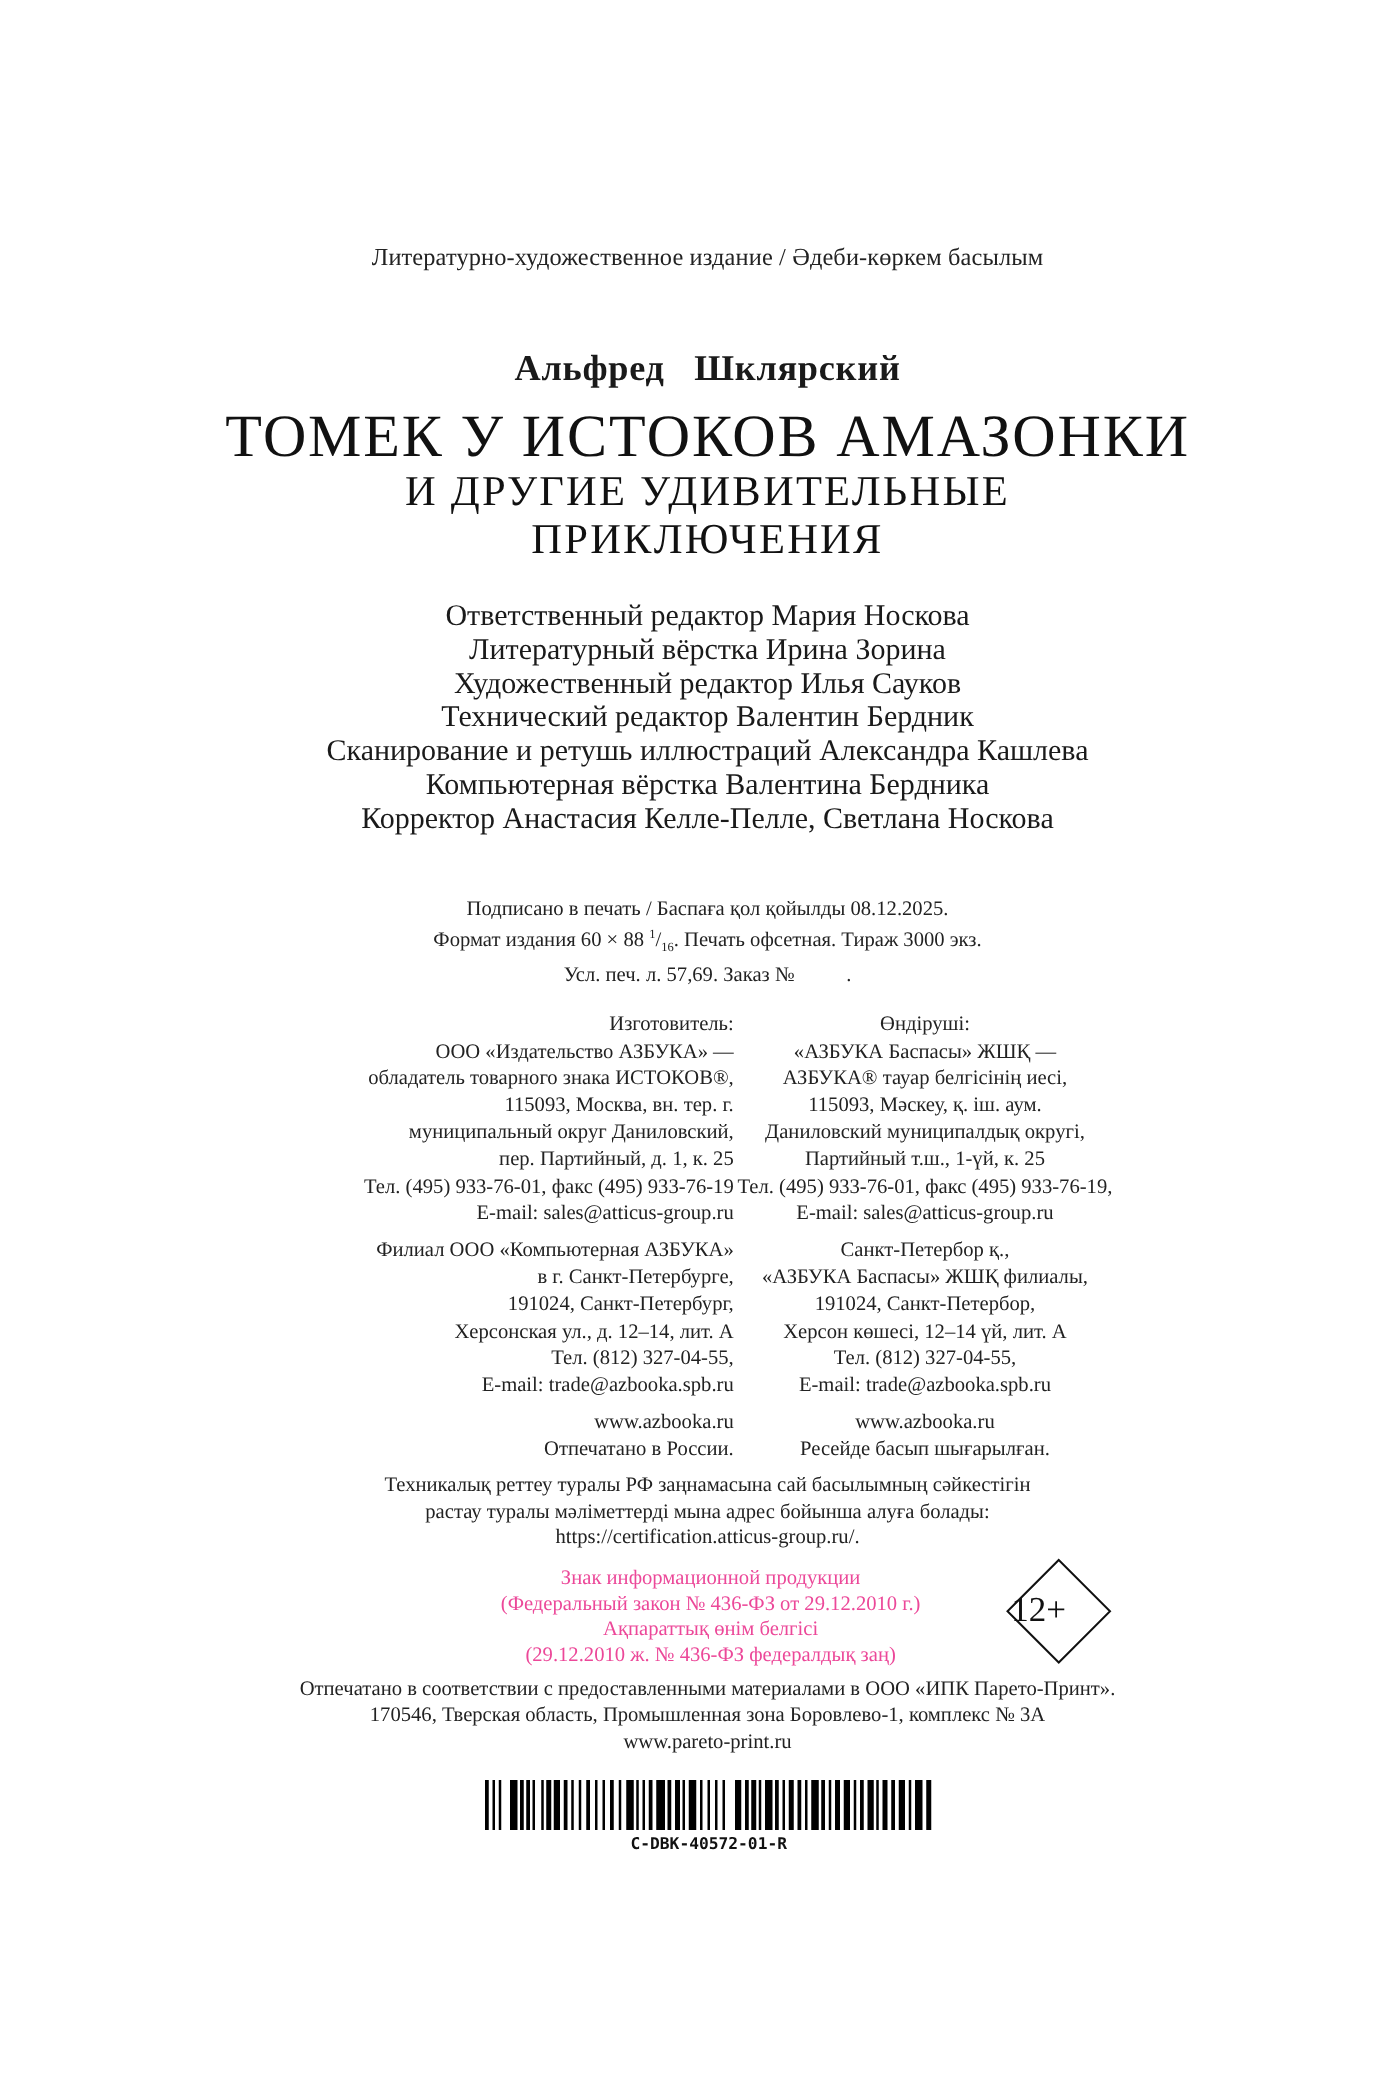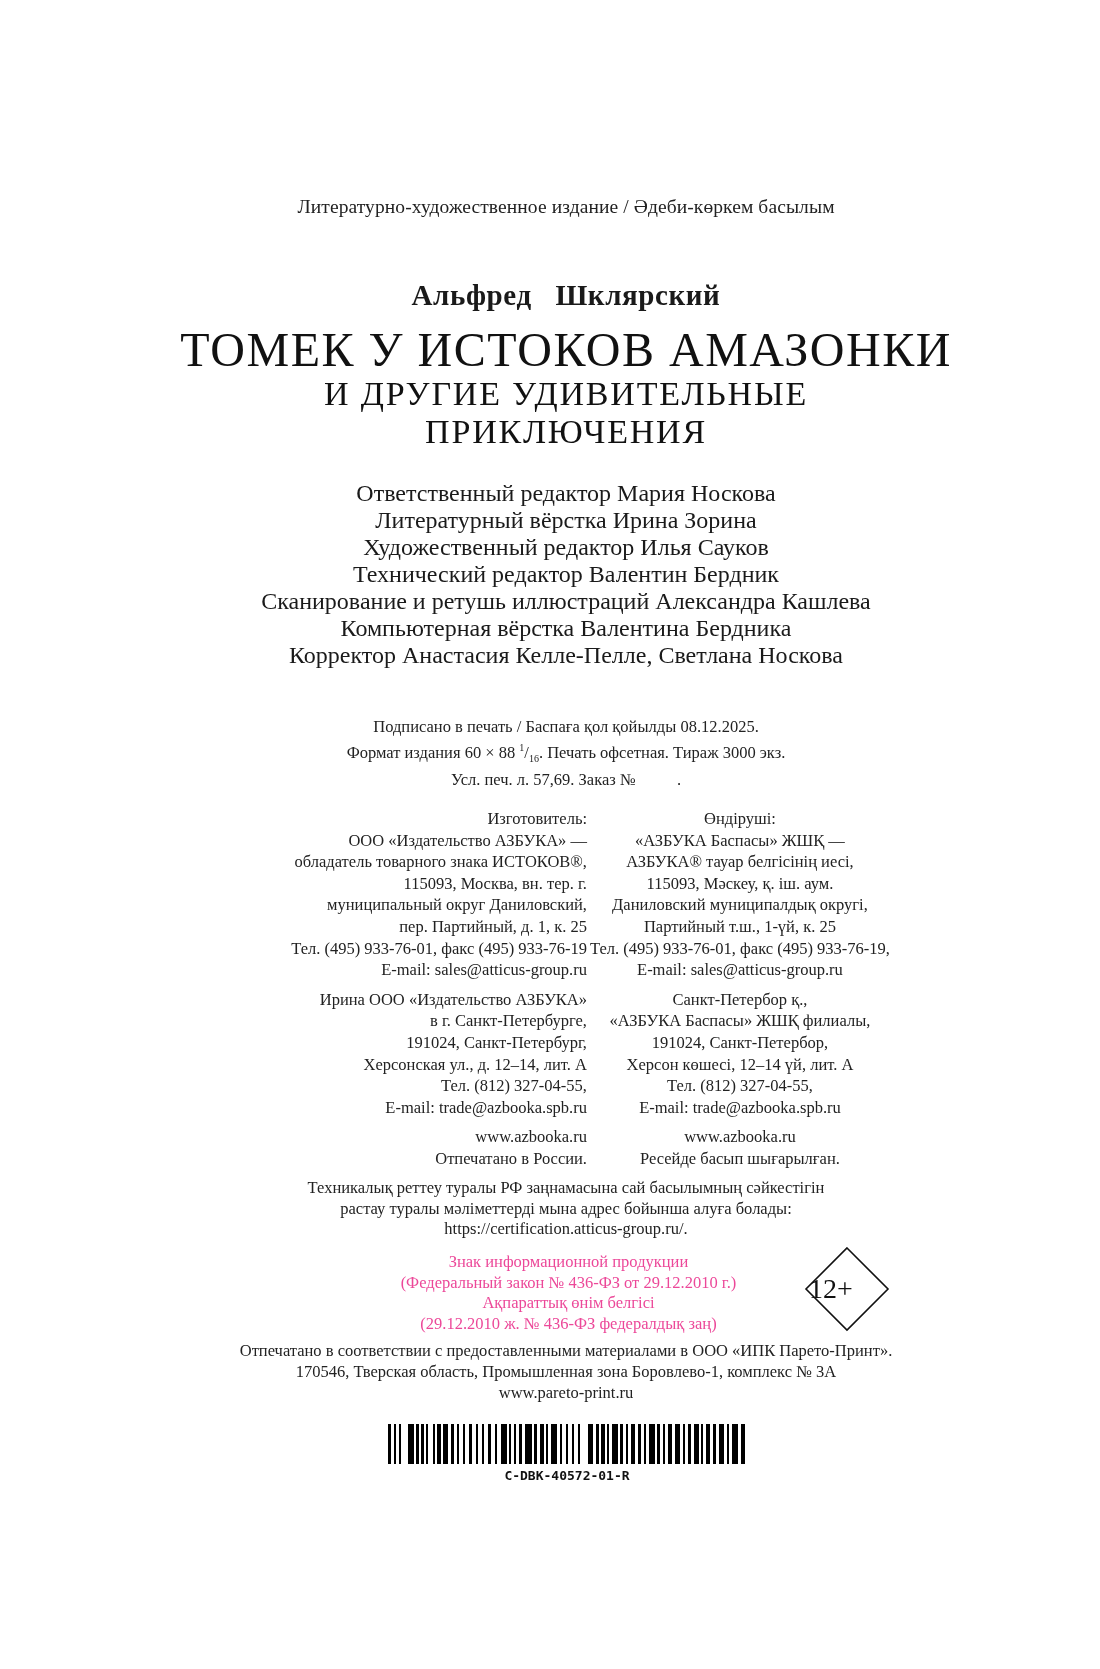--- a/index.html
+++ b/index.html
@@ -103,21 +103,21 @@
     <div class="col-left">
       <div>Изготовитель:</div>
       <div>ООО «Издательство АЗБУКА» —</div>
       <div>обладатель товарного знака ИСТОКОВ®,</div>
       <div>115093, Москва, вн. тер. г.</div>
       <div>муниципальный округ Даниловский,</div>
       <div>пер. Партийный, д. 1, к. 25</div>
       <div>Тел. (495) 933-76-01, факс (495) 933-76-19</div>
       <div>E-mail: sales@atticus-group.ru</div>
       <div class="gap"></div>
-      <div>Ирина ООО «Издательство АЗБУКА»</div>
+      <div>Филиал ООО «Компьютерная АЗБУКА»</div>
       <div>в г. Санкт-Петербурге,</div>
       <div>191024, Санкт-Петербург,</div>
       <div>Херсонская ул., д. 12–14, лит. А</div>
       <div>Тел. (812) 327-04-55,</div>
       <div>E-mail: trade@azbooka.spb.ru</div>
       <div class="gap"></div>
       <div>www.azbooka.ru</div>
       <div>Отпечатано в России.</div>
     </div>
     <div class="col-right">

